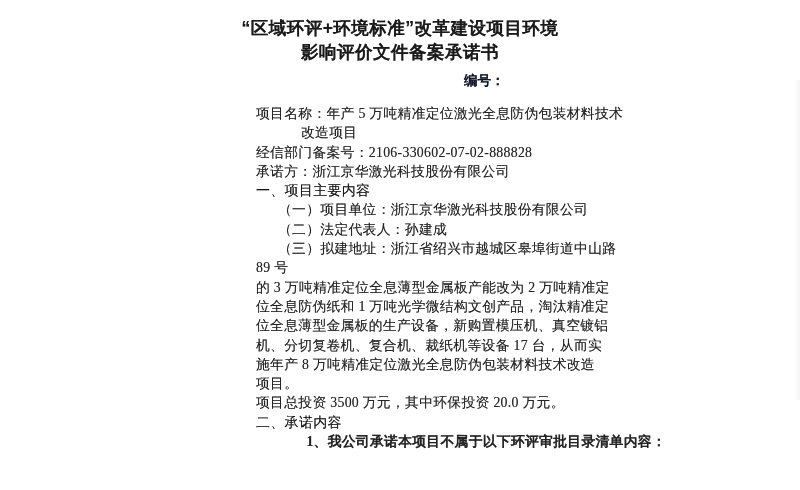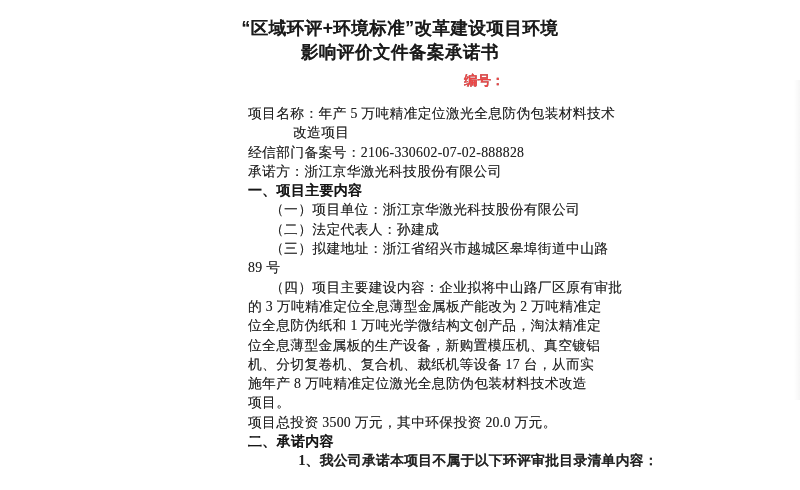--- a/index.html
+++ b/index.html
@@ -35,43 +35,43 @@
     white-space: nowrap;
   }
   
   .doc-number {
     position: absolute;
     left: 464px;
     top: 72px;
     font-family: "Liberation Sans", sans-serif;
     font-weight: 700;
     font-size: 13.5px;
-    color: #ef4444;
+    color: #0f172a;
     text-shadow: 0 0 0.3px rgba(0,0,0,0.5);
     white-space: nowrap;
   }
   
   .content {
     position: absolute;
-    left: 248px;
+    left: 256px;
     top: 104px;
     width: 410px;
   }
   .line {
     height: 19.3px;
     line-height: 19.3px;
     font-size: 13.8px;
     letter-spacing: 0.3px;
     white-space: nowrap;
     color: #242424;
     text-shadow: 0 0 0.35px rgba(0,0,0,0.45);
   }
   .line.heading {
     font-family: "Liberation Sans", sans-serif;
-    font-weight: 700;
+    font-weight: 400;
     font-size: 14px;
     color: #161616;
   }
   .line.semibold {
     font-weight: 600;
     text-align: right;
   }
   .indent-item { padding-left: 22px; }
   .indent-wrap { padding-left: 45px; }
   
@@ -99,21 +99,20 @@
   <div class="content">
     <div class="line">项目名称：年产 5 万吨精准定位激光全息防伪包装材料技术</div>
     <div class="line indent-wrap">改造项目</div>
     <div class="line">经信部门备案号：2106-330602-07-02-888828</div>
     <div class="line">承诺方：浙江京华激光科技股份有限公司</div>
     <div class="line heading">一、项目主要内容</div>
     <div class="line indent-item">（一）项目单位：浙江京华激光科技股份有限公司</div>
     <div class="line indent-item">（二）法定代表人：孙建成</div>
     <div class="line indent-item">（三）拟建地址：浙江省绍兴市越城区皋埠街道中山路</div>
     <div class="line">89 号</div>
-    <div class="line indent-item">（四）项目主要建设内容：企业拟将中山路厂区原有审批</div>
     <div class="line">的 3 万吨精准定位全息薄型金属板产能改为 2 万吨精准定</div>
     <div class="line">位全息防伪纸和 1 万吨光学微结构文创产品，淘汰精准定</div>
     <div class="line">位全息薄型金属板的生产设备，新购置模压机、真空镀铝</div>
     <div class="line">机、分切复卷机、复合机、裁纸机等设备 17 台，从而实</div>
     <div class="line">施年产 8 万吨精准定位激光全息防伪包装材料技术改造</div>
     <div class="line">项目。</div>
     <div class="line">项目总投资 3500 万元，其中环保投资 20.0 万元。</div>
     <div class="line heading">二、承诺内容</div>
     <div class="line semibold">1、我公司承诺本项目不属于以下环评审批目录清单内容：</div>
   </div>

